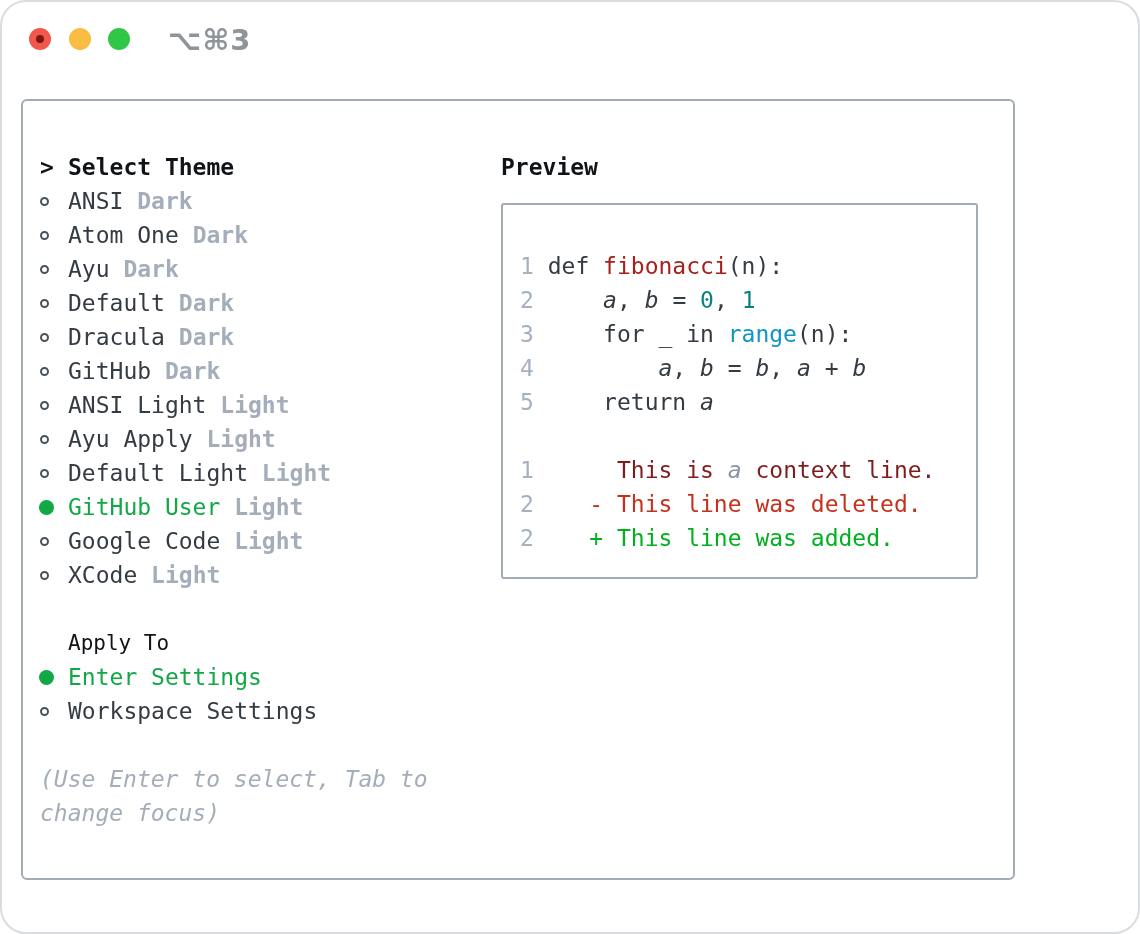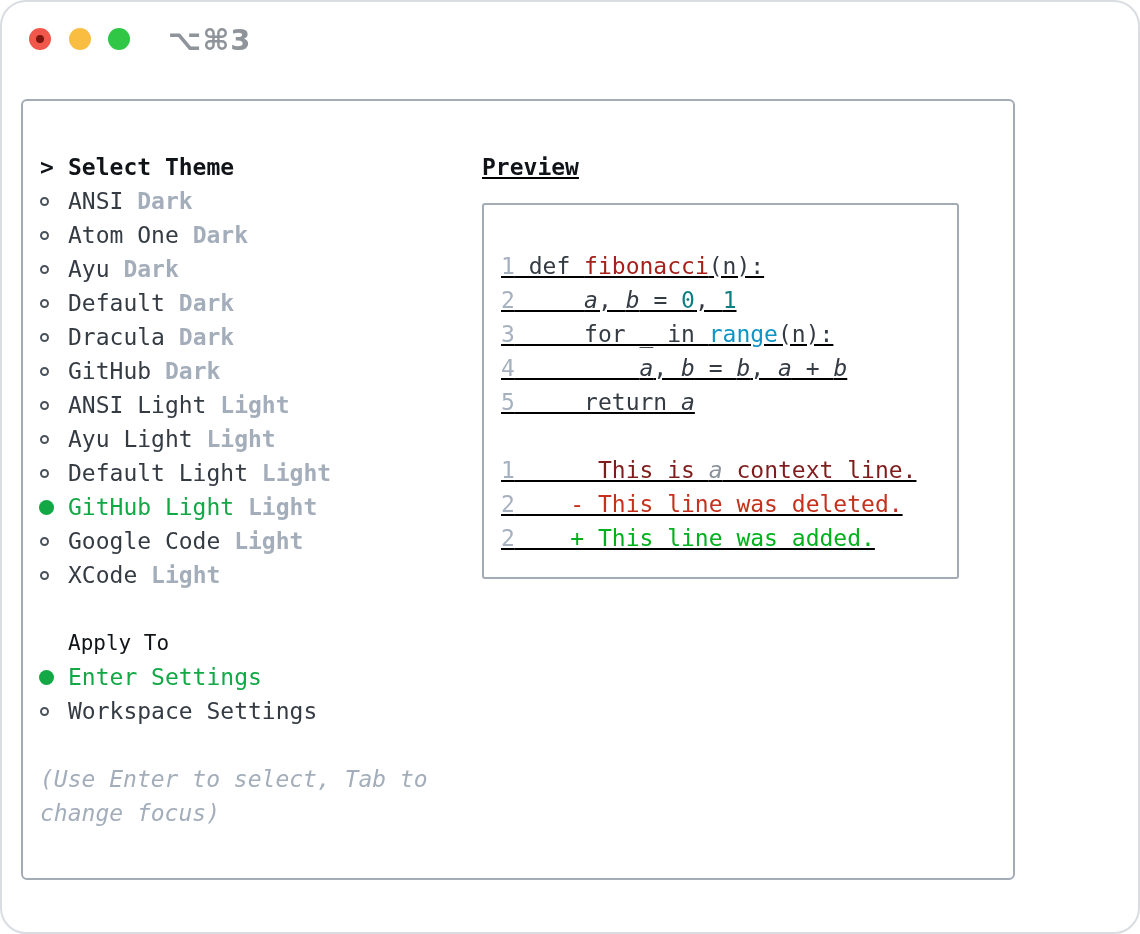--- a/index.html
+++ b/index.html
@@ -50,21 +50,21 @@
     width: 15px; height: 15px; background: #12a846; border-radius: 50%;
     display: inline-block; margin-left: -1px;
   }
   .t-name { font-size: 23px; color: #343b43; }
   .t-name.sel { color: #12a846; }
   .t-variant { font-size: 23px; color: #a4aebb; margin-left: 1ch; font-weight: bold; }
   .spacer { height: 34px; }
   .hint { font-size: 23px; line-height: 34px; color: #a4aebb; white-space: pre; font-style: italic; }
 
   
-  .right-col { position: absolute; left: 459px; top: 49px; width: 500px; text-decoration: underline; }
+  .right-col { position: absolute; left: 478px; top: 49px; width: 500px; }
   .preview-box {
     margin-top: 19px; width: 477px; height: 376px;
     border: 2px solid #a3abb4; border-radius: 3px; background: #ffffff;
     padding: 48px 0 0 17px; overflow: hidden;
   }
   .code-row { height: 34px; white-space: pre; font-size: 23px; }
   .lineno { color: #a6b1c0; }
   .tk-plain { color: #343b43; }
   .tk-func { color: #a6201c; }
   .tk-num { color: #0b7f81; }
@@ -96,23 +96,23 @@
       </div>
 
       <div id="theme-list">
           <div class="row"><span class="marker"><span class="ring"></span></span><span class="t-name">ANSI</span><span class="t-variant">Dark</span></div>
           <div class="row"><span class="marker"><span class="ring"></span></span><span class="t-name">Atom One</span><span class="t-variant">Dark</span></div>
           <div class="row"><span class="marker"><span class="ring"></span></span><span class="t-name">Ayu</span><span class="t-variant">Dark</span></div>
           <div class="row"><span class="marker"><span class="ring"></span></span><span class="t-name">Default</span><span class="t-variant">Dark</span></div>
           <div class="row"><span class="marker"><span class="ring"></span></span><span class="t-name">Dracula</span><span class="t-variant">Dark</span></div>
           <div class="row"><span class="marker"><span class="ring"></span></span><span class="t-name">GitHub</span><span class="t-variant">Dark</span></div>
           <div class="row"><span class="marker"><span class="ring"></span></span><span class="t-name">ANSI Light</span><span class="t-variant">Light</span></div>
-          <div class="row"><span class="marker"><span class="ring"></span></span><span class="t-name">Ayu Light</span><span class="t-variant">Light</span></div>
+          <div class="row"><span class="marker"><span class="ring"></span></span><span class="t-name">Ayu Apply</span><span class="t-variant">Light</span></div>
           <div class="row"><span class="marker"><span class="ring"></span></span><span class="t-name">Default Light</span><span class="t-variant">Light</span></div>
-          <div class="row"><span class="marker"><span class="bullet"></span></span><span class="t-name sel">GitHub Light</span><span class="t-variant">Light</span></div>
+          <div class="row"><span class="marker"><span class="bullet"></span></span><span class="t-name sel">GitHub User</span><span class="t-variant">Light</span></div>
           <div class="row"><span class="marker"><span class="ring"></span></span><span class="t-name">Google Code</span><span class="t-variant">Light</span></div>
           <div class="row"><span class="marker"><span class="ring"></span></span><span class="t-name">XCode</span><span class="t-variant">Light</span></div>
         </div>
 
       <div class="spacer"></div>
 
       <div class="row">
         <span class="marker"></span>
         <span class="subhdr">Apply To</span>
       </div>

